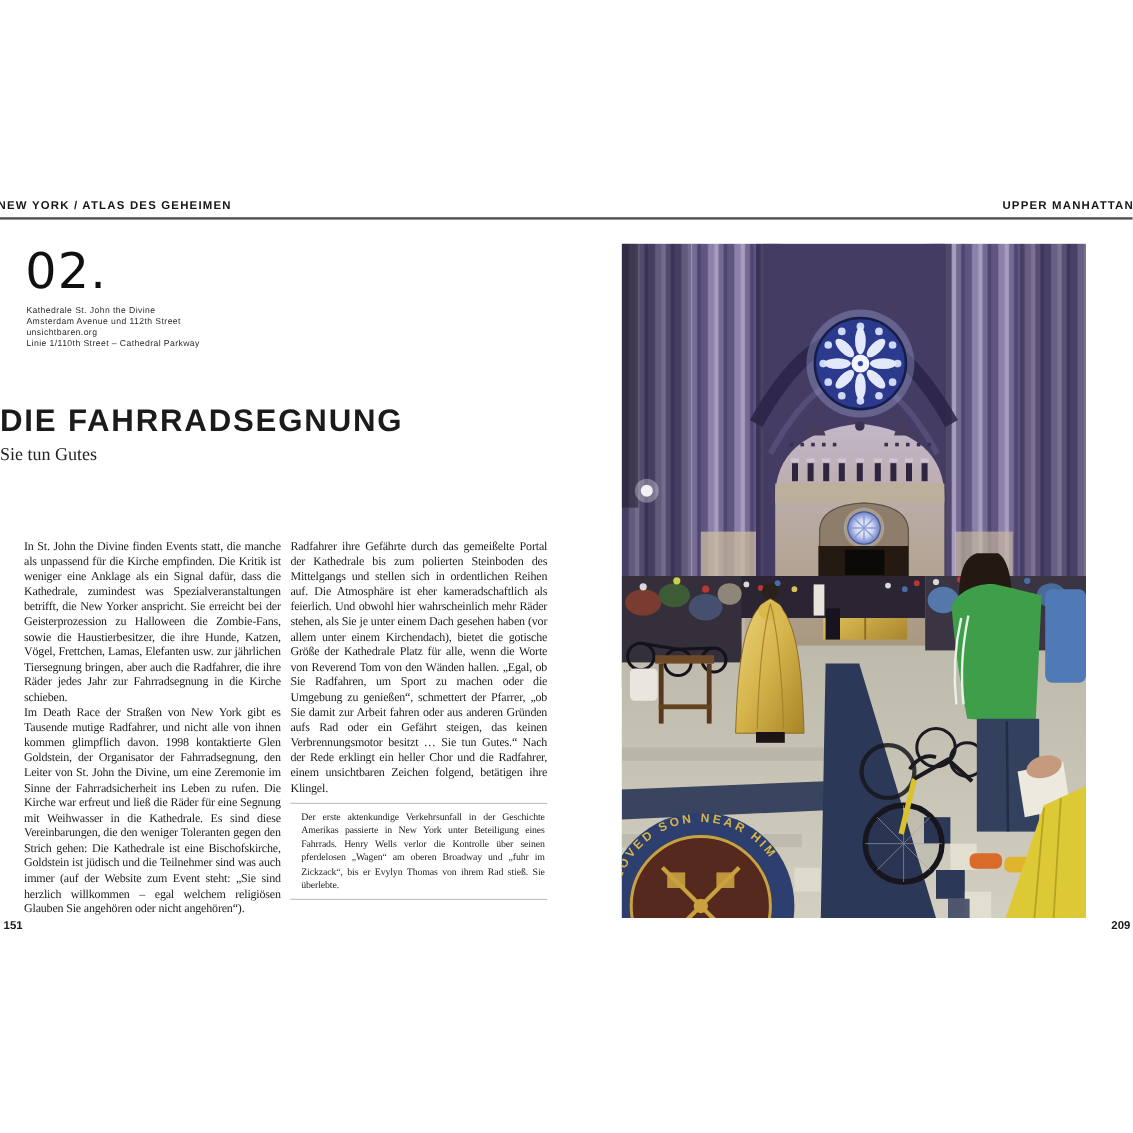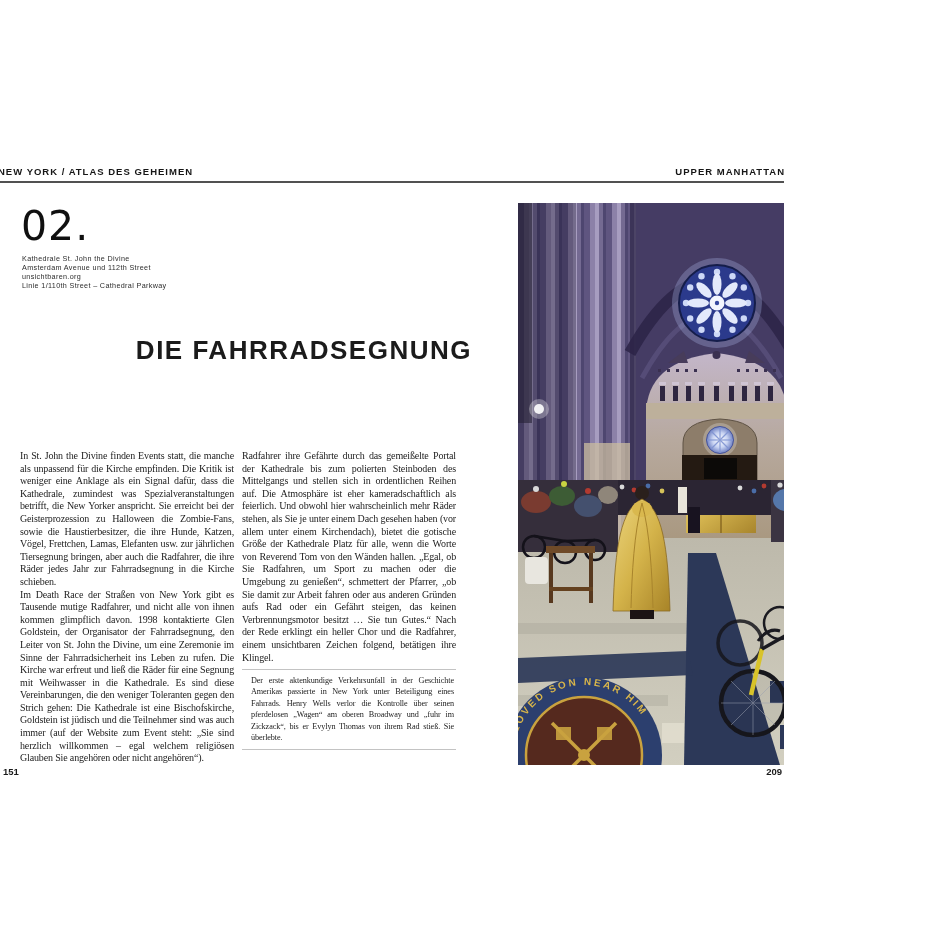--- a/index.html
+++ b/index.html
@@ -1,39 +1,39 @@
 <!DOCTYPE html>
 <html lang="de"><head>
 <meta charset="utf-8">
 <style>
   * { margin:0; padding:0; box-sizing:border-box; }
   html,body { width:944px; height:944px; background:#ffffff; }
   body { font-family:"Liberation Serif", serif; color:#1a1a1a; }
-  .canvas { position:relative; width:784px; height:944px; background:#fff; overflow:hidden; }
+  .canvas { position:relative; width:944px; height:944px; background:#fff; overflow:hidden; }
 
   .header-left, .header-right {
     position:absolute; top:166px;
     font-family:"Liberation Sans", sans-serif;
     font-weight:bold; font-size:9.5px; letter-spacing:1px; color:#161616;
     white-space:nowrap;
   }
   .header-left { left:-2px; }
   .header-right { right:-1px; }
   .header-rule { position:absolute; left:0; top:181px; width:944px; height:2px; background:#515151; }
 
   .chapter-number {
     position:absolute; left:21px; top:206px;
     font-family:"DejaVu Sans", sans-serif; font-size:41px; font-weight:normal;
     letter-spacing:1px; color:#101010; line-height:1;
   }
   .address { position:absolute; left:22px; top:254px;
     font-family:"Liberation Sans", sans-serif; font-size:7.2px; line-height:9px;
     letter-spacing:0.35px; color:#2b2b2b; }
 
-  .title-block { position:absolute; left:0; top:336px; width:472px; text-align:right; }
+  .title-block { position:absolute; left:0; top:336px; width:472px; text-align:left; }
   .article-title {
     font-family:"Liberation Sans", sans-serif; font-weight:bold;
     font-size:26px; letter-spacing:1.5px; color:#1b1b1b; line-height:1.1;
   }
   .article-subtitle {
     margin-top:6px; font-family:"Liberation Serif", serif;
     font-size:15px; color:#222; line-height:1.1;
   }
 
   .body-col {
@@ -78,20 +78,21 @@
 
   <div class="address">
     <div>Kathedrale St. John the Divine</div>
     <div>Amsterdam Avenue und 112th Street</div>
     <div>unsichtbaren.org</div>
     <div>Linie 1/110th Street – Cathedral Parkway</div>
   </div>
 
   <div class="title-block">
     <div class="article-title">DIE FAHRRADSEGNUNG</div>
+    <div class="article-subtitle">Sie tun Gutes</div>
   </div>
 
   <div class="body-col col1">
     <p>In St. John the Divine finden Events statt, die manche als unpassend für die Kirche empfinden. Die Kritik ist weniger eine Anklage als ein Signal dafür, dass die Kathedrale, zumindest was Spezialveranstaltungen betrifft, die New Yorker anspricht. Sie erreicht bei der Geisterprozession zu Halloween die Zombie-Fans, sowie die Haustierbesitzer, die ihre Hunde, Katzen, Vögel, Frettchen, Lamas, Elefanten usw. zur jährlichen Tiersegnung bringen, aber auch die Radfahrer, die ihre Räder jedes Jahr zur Fahrradsegnung in die Kirche schieben.</p>
     <p>Im Death Race der Straßen von New York gibt es Tausende mutige Radfahrer, und nicht alle von ihnen kommen glimpflich davon. 1998 kontaktierte Glen Goldstein, der Organisator der Fahrradsegnung, den Leiter von St. John the Divine, um eine Zeremonie im Sinne der Fahrradsicherheit ins Leben zu rufen. Die Kirche war erfreut und ließ die Räder für eine Segnung mit Weihwasser in die Kathedrale. Es sind diese Vereinbarungen, die den weniger Toleranten gegen den Strich gehen: Die Kathedrale ist eine Bischofskirche, Goldstein ist jüdisch und die Teilnehmer sind was auch immer (auf der Website zum Event steht: „Sie sind herzlich willkommen – egal welchem religiösen Glauben Sie angehören oder nicht angehören“).</p>
   </div>
 
   <div class="body-col col2">
     <p>Radfahrer ihre Gefährte durch das gemeißelte Portal der Kathedrale bis zum polierten Steinboden des Mittelgangs und stellen sich in ordentlichen Reihen auf. Die Atmosphäre ist eher kameradschaftlich als feierlich. Und obwohl hier wahrscheinlich mehr Räder stehen, als Sie je unter einem Dach gesehen haben (vor allem unter einem Kirchendach), bietet die gotische Größe der Kathedrale Platz für alle, wenn die Worte von Reverend Tom von den Wänden hallen. „Egal, ob Sie Radfahren, um Sport zu machen oder die Umgebung zu genießen“, schmettert der Pfarrer, „ob Sie damit zur Arbeit fahren oder aus anderen Gründen aufs Rad oder ein Gefährt steigen, das keinen Verbrennungsmotor besitzt … Sie tun Gutes.“ Nach der Rede erklingt ein heller Chor und die Radfahrer, einem unsichtbaren Zeichen folgend, betätigen ihre Klingel.</p>
   </div>

